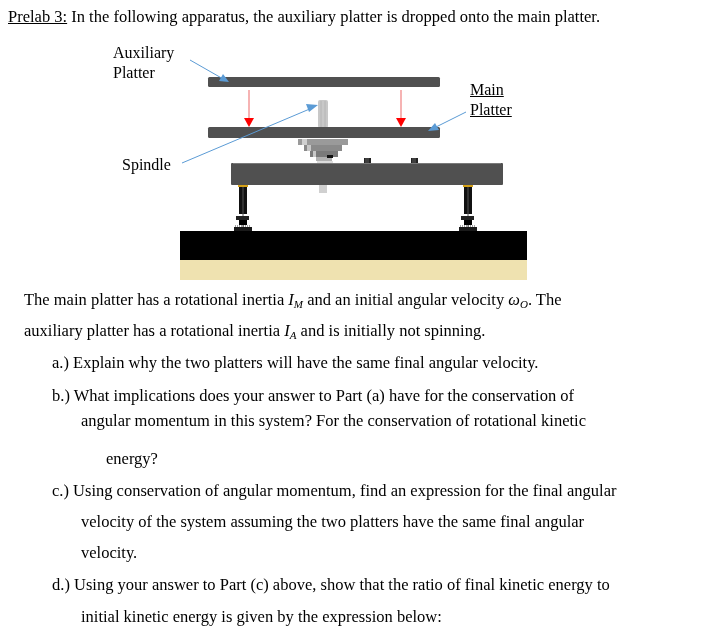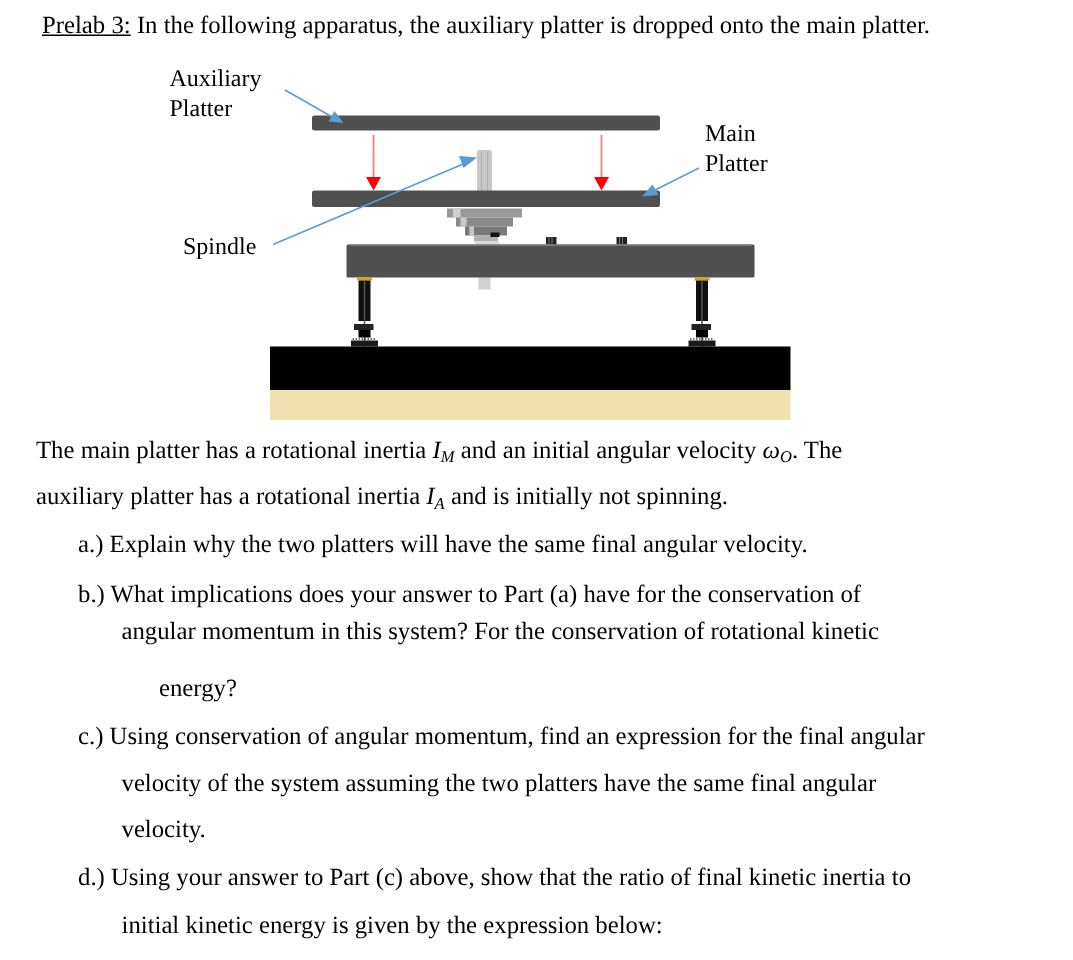--- a/index.html
+++ b/index.html
@@ -8,21 +8,21 @@
   .line { position: absolute; font-size: 16.5px; white-space: nowrap; line-height: 20px; }
   .title-label { text-decoration: underline; }
   .diagram { position: absolute; left: 0; top: 0; width: 674px; height: 285px; }
   .lbl { position: absolute; font-size: 16px; line-height: 20px; white-space: nowrap; }
   .math { font-style: italic; }
   sub { font-size: 11px; font-style: italic; vertical-align: -3px; }
 </style>
 </head>
 <body>
 
-<div class="line" style="left:28px; top:7px;">
+<div class="line" style="left:8px; top:7px;">
   <span class="title-label">Prelab 3:</span><span> In the following apparatus, the auxiliary platter is dropped onto the main platter.</span>
 </div>
 
 <div class="diagram">
   <svg width="715" height="285" viewBox="0 0 715 285">
 
     <rect x="208" y="77" width="232" height="10" rx="1.5" fill="#505050"></rect>
 
     <g>
       <line x1="249" y1="90" x2="249" y2="119" stroke="#f08080" stroke-width="1.2"></line>
@@ -101,21 +101,21 @@
     <g>
       <line x1="182" y1="163" x2="312" y2="108" stroke="#5b9bd5" stroke-width="1"></line>
       <polygon points="318,105 309,112 306,104" fill="#5b9bd5"></polygon>
     </g>
   </svg>
 
   <div class="lbl" style="left:113px; top:43px;">
     <div>Auxiliary</div>
     <div>Platter</div>
   </div>
-  <div class="lbl" style="left:470px; top:80px;">
+  <div class="lbl" style="left:470px; top:80px;text-decoration:underline;">
     <div>Main</div>
     <div>Platter</div>
   </div>
   <div class="lbl" style="left:122px; top:155px;">Spindle</div>
 </div>
 
 <div class="line" style="left:24px; top:290px;text-align:right;">
   <span>The main platter has a rotational inertia </span><span class="math"><span>I</span><sub>M</sub></span><span> and an initial angular velocity </span><span class="math"><span>ω</span><sub>O</sub></span><span>.  The</span>
 </div>
 <div class="line" style="left:24px; top:321px;text-align:center;">
@@ -125,14 +125,14 @@
 <div class="line" style="left:52px; top:353px;">a.) Explain why the two platters will have the same final angular velocity.</div>
 
 <div class="line" style="left:52px; top:374px;margin-top:12px;">b.) What implications does your answer to Part (a) have for the conservation of</div>
 <div class="line" style="left:81px; top:411px;">angular momentum in this system?  For the conservation of rotational kinetic</div>
 <div class="line" style="left:81px; top:449px;margin-left:25px;">energy?</div>
 
 <div class="line" style="left:52px; top:481px;">c.) Using conservation of angular momentum, find an expression for the final angular</div>
 <div class="line" style="left:81px; top:512px;">velocity of the system assuming the two platters have the same final angular</div>
 <div class="line" style="left:81px; top:543px;">velocity.</div>
 
-<div class="line" style="left:52px; top:575px;">d.) Using your answer to Part (c) above, show that the ratio of final kinetic inertia to</div>
+<div class="line" style="left:52px; top:575px;">d.) Using your answer to Part (c) above, show that the ratio of final kinetic energy to</div>
 <div class="line" style="left:81px; top:607px;">initial kinetic energy is given by the expression below:</div>
 
 </body></html>

